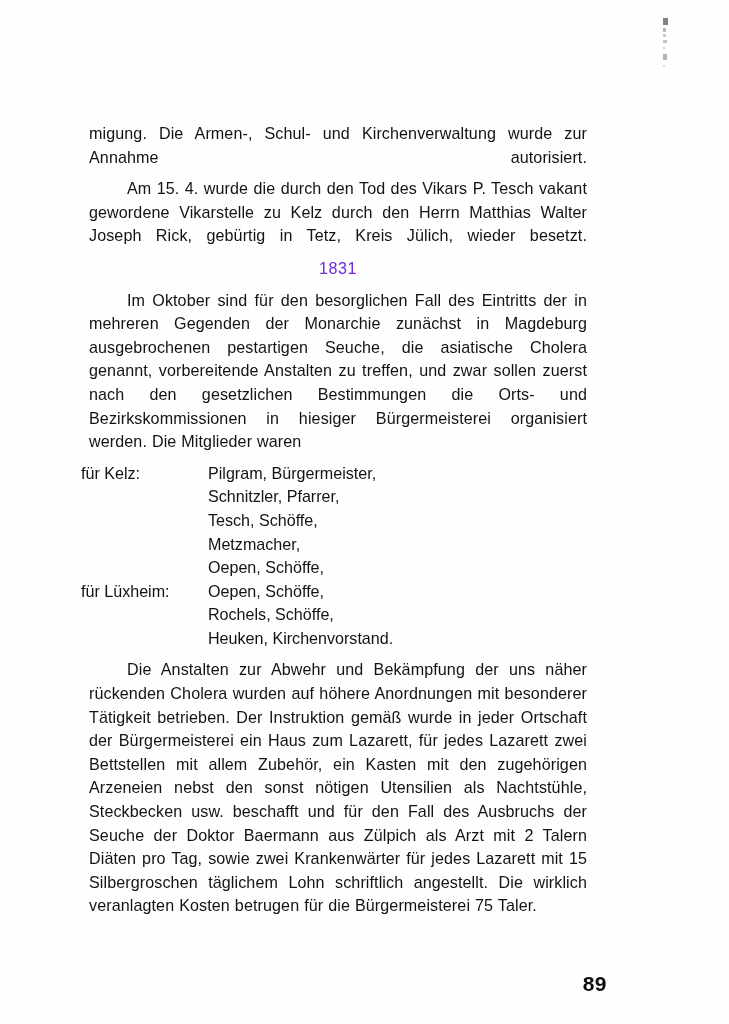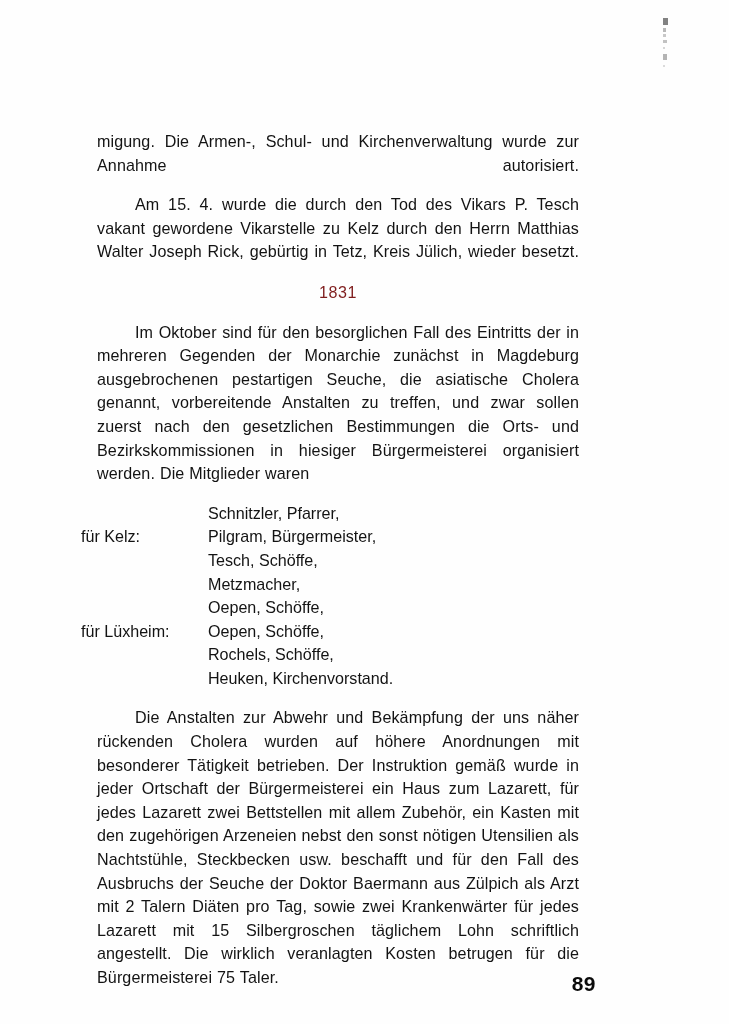--- a/index.html
+++ b/index.html
@@ -50,21 +50,21 @@
 
   
   #text-column {
     position: absolute;
     left: 81px;
     top: 114px;
     width: 514px;
   }
 
   .para {
-    margin: 16px;
+    margin: 8px;
     font-size: 16.1px;
     line-height: 23.6px;
     letter-spacing: .1px;
     word-spacing: .4px;
     text-align: justify;
     text-align-last: left;
     color: #131313;
   }
   .para.indent-first {
     text-indent: 38px;
@@ -73,21 +73,21 @@
     text-align-last: justify;
   }
 
   .year-heading {
     margin: 0;
     font-size: 16.1px;
     line-height: 23.6px;
     text-align: center;
     font-weight: 400;
     letter-spacing: .6px;
-    color: #7f1d1d;
+    color: #6d28d9;
   }
   .year-heading.y1831 { padding-top: 1px; }
   .year-heading.y1832 { padding-top: 2px; }
 
   
   .member-list {
     margin: 0;
     font-size: 16.1px;
     line-height: 23.6px;
     color: #131313;
@@ -110,20 +110,21 @@
   #page-folio {
     position: absolute;
     left: 0;
     top: 972px;
     width: 596px;
     text-align: right;
     font-size: 21px;
     font-weight: bold;
     letter-spacing: .5px;
     color: #0b0b0b;
+    padding-left: 11px;
   }
 </style>
 </head>
 <body>
 
 <div id="page-scan">
 
   <div id="scan-artifact">
     <i></i>
       <i></i>
@@ -140,26 +141,26 @@
 
     <p class="para indent-first last-justified">Am 15. 4. wurde die durch den Tod des Vikars P. Tesch vakant gewordene Vikarstelle zu Kelz durch den Herrn Matthias Walter Joseph Rick, gebürtig in Tetz, Kreis Jülich, wieder besetzt.</p>
 
     <div class="year-heading y1831">1831</div>
 
     <p class="para indent-first">Im Oktober sind für den besorglichen Fall des Eintritts der in mehreren Gegenden der Monarchie zunächst in Magdeburg ausgebrochenen pestartigen Seuche, die asiatische Cholera genannt, vorbereitende Anstalten zu treffen, und zwar sollen zuerst nach den gesetzlichen Bestimmungen die Orts- und Bezirkskommissionen in hiesiger Bürgermeisterei organisiert werden. Die Mitglieder waren</p>
 
     <div class="member-list">
 
       <div class="member-row">
+        <span class="member-place">für Kelz:</span>
+        <span class="member-name">Pilgram, Bürgermeister,</span>
+      </div>
+      <div class="member-row">
         <span class="member-place"></span>
         <span class="member-name">Schnitzler, Pfarrer,</span>
-      </div>
-      <div class="member-row">
-        <span class="member-place">für Kelz:</span>
-        <span class="member-name">Pilgram, Bürgermeister,</span>
       </div>
       <div class="member-row">
         <span class="member-place"></span>
         <span class="member-name">Tesch, Schöffe,</span>
       </div>
       <div class="member-row">
         <span class="member-place"></span>
         <span class="member-name">Metzmacher,</span>
       </div>
 

